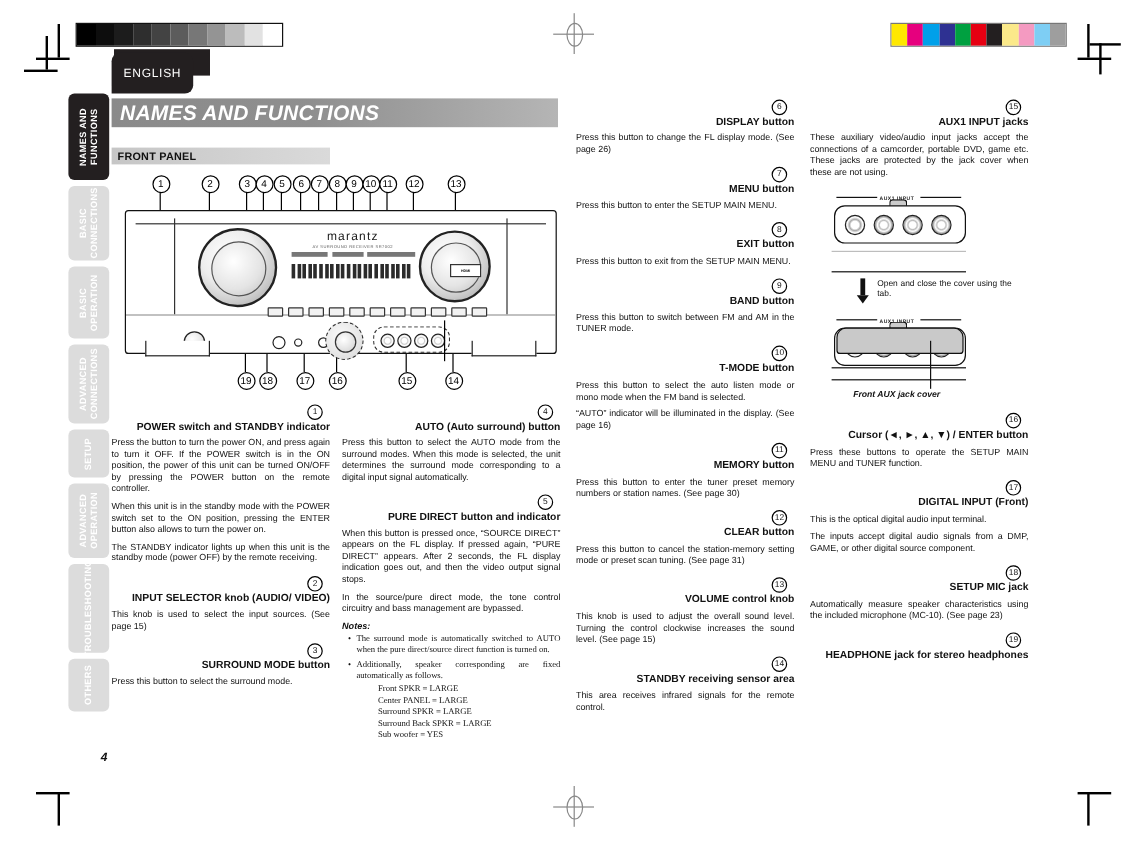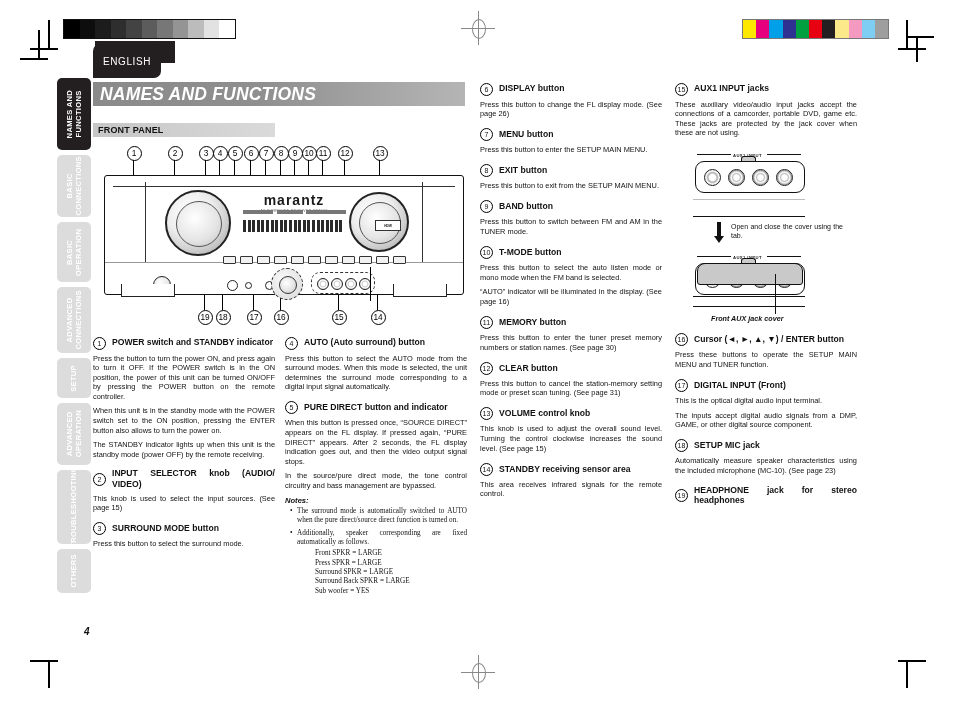--- a/index.html
+++ b/index.html
@@ -74,21 +74,21 @@
   .knob:after{content:"";position:absolute;left:14%;top:14%;width:72%;height:72%;border-radius:50%;
      border:1.5px solid #555;background:radial-gradient(circle at 40% 36%,#fff,#e4e4e4 60%,#c0c0c0);}
   .knob-l{left:60px;top:14px;width:62px;height:62px;}
   .knob-r{right:54px;top:16px;width:56px;height:56px;}
   .fl-display{position:absolute;left:138px;top:34px;width:104px;height:26px;}
   .fl-seg{position:absolute;left:0;top:10px;display:flex;gap:1.6px;}
   .fl-seg i{display:block;width:3px;height:12px;background:#2b2b2b;}
   .fl-rows{position:absolute;left:0;top:0;width:104px;height:8px;}
   .fl-rows i{position:absolute;top:0;height:4px;background:#777;}
   .logo{position:absolute;left:150px;top:16px;width:78px;text-align:center;}
-  .logo b{display:block;font-size:14px;letter-spacing:1px;color:#1a1a1a;font-weight:bold;text-align:center;}
+  .logo b{display:block;font-size:10px;letter-spacing:1px;color:#1a1a1a;font-weight:normal;text-align:center;}
   .logo s{display:block;font-size:3.4px;letter-spacing:.4px;color:#555;text-decoration:none;margin-top:1px;}
   .btn-row{position:absolute;left:118px;top:80px;width:182px;height:8px;}
   .mini-btn{position:absolute;top:0;width:11px;height:6px;border:1px solid #333;border-radius:1px;background:#f2f2f2;}
   .dpad{position:absolute;left:166px;top:92px;width:30px;height:30px;border-radius:50%;
      border:1.6px dashed #333;background:radial-gradient(circle at 40% 36%,#fafafa,#d8d8d8);}
   .dpad:after{content:"";position:absolute;left:22%;top:22%;width:56%;height:56%;border-radius:50%;
      border:1.4px solid #333;background:radial-gradient(circle at 40% 38%,#fff,#cfcfcf);}
   .aux-group{position:absolute;left:206px;top:96px;width:62px;height:20px;border:1.4px dashed #333;border-radius:9px;}
   .aux-group i{position:absolute;top:5px;width:10px;height:10px;border-radius:50%;border:1.4px solid #222;background:
      radial-gradient(circle,#fff 28%,#ccc 40%,#fff 56%,#aaa 100%);}
@@ -100,21 +100,21 @@
      font-size:3px;display:flex;align-items:center;justify-content:center;color:#111;font-weight:bold;}
 
   
   .col{position:absolute;font-size:7.4px;line-height:9.6px;color:#111;text-align:justify;}
   .col.c1{left:93px;top:336px;width:182px;}
   .col.c2{left:285px;top:336px;width:182px;}
   .col.c3{left:480px;top:82px;width:182px;}
   .col.c4{left:675px;top:82px;width:182px;}
 
   .item{margin-bottom:9px;}
-  .item-head{display:flex;align-items:center;margin-bottom:2.5px;}
+  .item-head{display:flex;align-items:flex-end;margin-bottom:2.5px;flex-direction:column;}
   .num{
     flex:0 0 auto;width:11px;height:11px;border:1px solid #000;border-radius:50%;
     font-size:7px;display:flex;align-items:center;justify-content:center;margin-right:6px;margin-top:.5px;line-height:1;
   }
   .item-title{font-size:8.6px;font-weight:bold;line-height:10.6px;}
   .para{margin:4px 0 5px 0;text-align:justify;}
   .para:last-child{margin-bottom:0;}
 
   .notes-title{font-size:7.6px;font-weight:bold;font-style:italic;margin:2px 0 2px 0;}
   .notes{font-family:"Liberation Serif", serif;font-size:7.2px;line-height:9px;margin:0;padding-left:12px;}
@@ -406,21 +406,21 @@
       </div>
       <p class="para">When this button is pressed once, “SOURCE DIRECT” appears on the FL display. If pressed again, “PURE DIRECT” appears. After 2 seconds, the FL display indication goes out, and then the video output signal stops.</p>
       <p class="para">In the source/pure direct mode, the tone control circuitry and bass management are bypassed.</p>
       <div class="notes-title">Notes:</div>
       <ul class="notes">
         <li>The surround mode is automatically switched to AUTO when the pure direct/source direct function is turned on.</li>
         <li>
           <span>Additionally, speaker corresponding are fixed automatically as follows.</span>
           <div class="spk-list" id="spklist">
               <div>Front SPKR = LARGE</div>
-              <div>Press SPKR = LARGE</div>
+              <div>Center PANEL = LARGE</div>
               <div>Surround SPKR = LARGE</div>
               <div>Surround Back SPKR = LARGE</div>
               <div>Sub woofer = YES</div>
             </div>
         </li>
       </ul>
     </div>
   </div>
 
   <div class="col c3">

